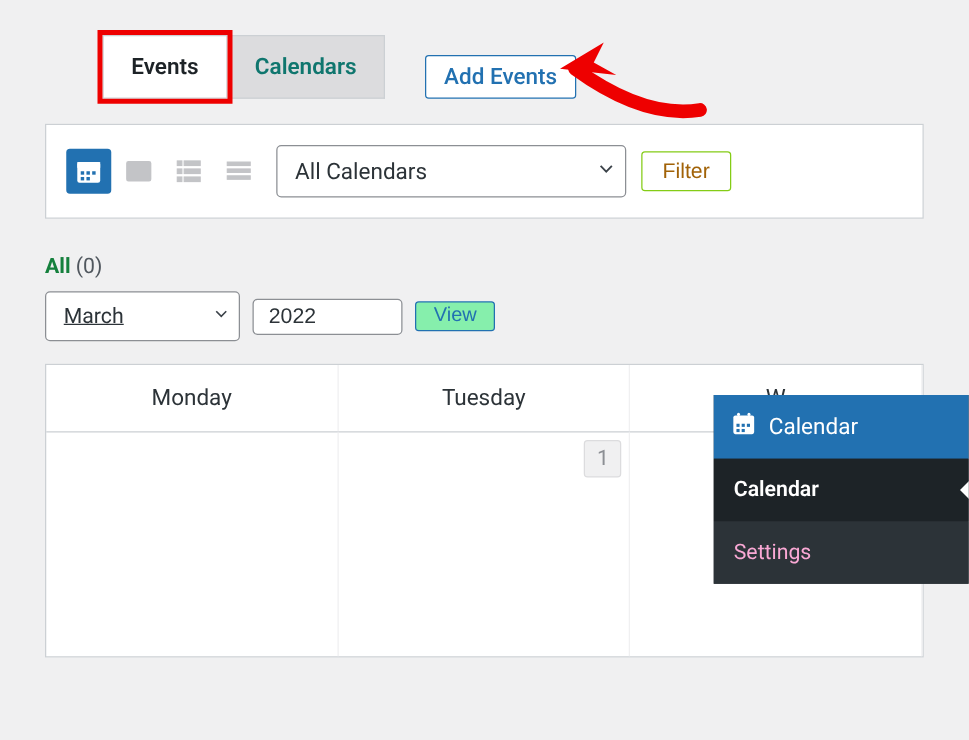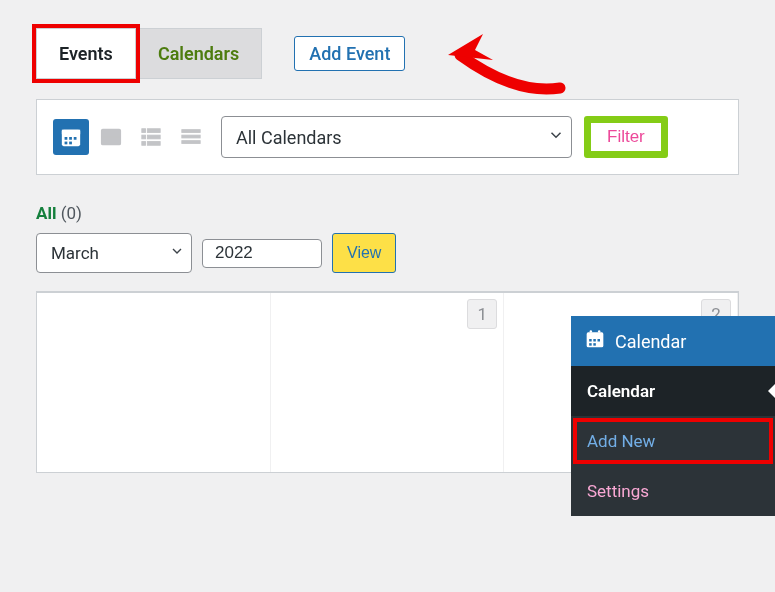--- a/index.html
+++ b/index.html
@@ -6,36 +6,37 @@
     body {
       font-family: -apple-system, BlinkMacSystemFont, "Segoe UI", Roboto, sans-serif;
       background: #f0f0f1;
       width: 775px;
       height: 592px;
       overflow: hidden;
       position: relative;
     }
     .tabs-row {
       display: flex;
-      align-items: center;
+      align-items: flex-end;
       gap: 0;
       padding: 28px 36px 0 36px;
+      margin-left: 46px;
     }
     .tab {
       padding: 14px 22px;
       font-size: 18px;
       font-weight: 600;
       color: #1d2327;
       background: #fff;
       border: 1px solid #ccd0d4;
       cursor: pointer;
     }
     .tab.inactive {
       background: #dcdcde;
-      color: #4d7c0f;
+      color: #0f766e;
       border-left: none;
     }
     .tab.highlight-red {
       position: relative;
       outline: 4px solid #ee0000;
     }
     .add-event-btn {
       margin-left: 32px;
       padding: 6px 14px;
       font-size: 18px;
@@ -81,59 +82,59 @@
       display: flex;
       align-items: center;
       justify-content: space-between;
       border: 1px solid #8c8f94;
       border-radius: 4px;
       background: #fff;
       padding: 0 6px 0 14px;
       height: 42px;
       cursor: pointer;
     }
-    .select.cal { width: 351px; font-size: 18px; color: #2c3338; }
+    .select.cal { width: 280px; font-size: 18px; color: #2c3338; }
     .filter-btn {
-      height: 42px;
+      height: 32px;
       padding: 0 16px;
       font-size: 17px;
-      color: #ec4899;
-      background: #fff;
-      border: 7px solid #84cc16;
+      color: #a16207;
+      background: #fff;
+      border: 1px solid #84cc16;
       border-radius: 3px;
       cursor: pointer;
     }
     .all-count {
       margin: 28px 36px 0 36px;
       font-size: 17px;
       color: #2271b1;
     }
     .all-count .num { color: #50575e; }
     .date-row {
       display: flex;
       align-items: center;
       gap: 10px;
       margin: 10px 36px 0 36px;
     }
-    .select.month { width: 156px; height: 40px; font-size: 17px; color: #2c3338; }
+    .select.month { width: 156px; height: 40px; font-size: 17px; color: #2c3338; text-decoration: underline; }
     .year-input {
       width: 120px;
       height: 29px;
       border: 1px solid #8c8f94;
       border-radius: 4px;
       font-size: 17px;
       padding: 0 12px;
       color: #2c3338;
     }
     .view-btn {
-      height: 40px;
+      height: 24px;
       padding: 0 14px;
       font-size: 16px;
       color: #2271b1;
-      background: #fde047;
+      background: #86efac;
       border: 1px solid #2271b1;
       border-radius: 3px;
       cursor: pointer;
     }
     .cal-table {
       margin: 18px 36px 0 36px;
       background: #fff;
       border: 1px solid #ccd0d4;
       width: calc(100% - 72px);
     }
@@ -217,21 +218,21 @@
       border-color: transparent #fff transparent transparent;
     }
     .chev { color: #555; }
   </style>
 </head>
 <body>
 
 <div class="tabs-row">
   <div class="tab highlight-red">Events</div>
   <div class="tab inactive">Calendars</div>
-  <div class="add-event-btn">Add Event</div>
+  <div class="add-event-btn">Add Events</div>
 </div>
 
 <div class="arrow-box">
   <svg width="130" height="90" viewBox="0 0 130 90">
     <path d="M 115 78 Q 70 85 15 45" stroke="#ee0000" stroke-width="11" fill="none" stroke-linecap="round"></path>
     <path d="M 3 45 L 38 24 L 30 40 L 48 50 Z" fill="#ee0000"></path>
   </svg>
 </div>
 
 <div class="panel">
@@ -294,20 +295,25 @@
       <svg width="16" height="16" viewBox="0 0 24 24">
           <path d="M6 9l6 6 6-6" stroke="#3c434a" stroke-width="2" fill="none"></path>
         </svg>
     </span>
   </div>
   <input class="year-input" value="2022" style="">
   <button class="view-btn">View</button>
 </div>
 
 <div class="cal-table">
+  <div class="cal-head">
+    <div class="cal-head-cell">Monday</div>
+    <div class="cal-head-cell">Tuesday</div>
+    <div class="cal-head-cell">W</div>
+  </div>
   <div class="cal-body">
     <div class="cal-cell"></div>
     <div class="cal-cell">
       <div class="day-num">1</div>
     </div>
     <div class="cal-cell">
       <div class="day-num">2</div>
     </div>
   </div>
 </div>
@@ -322,15 +328,14 @@
           <rect x="15" y="12" width="3" height="3" fill="#2271b1"></rect>
           <rect x="5" y="17" width="3" height="3" fill="#2271b1"></rect>
           <rect x="10" y="17" width="3" height="3" fill="#2271b1"></rect>
           <circle cx="7" cy="3" r="1.5" fill="#fff"></circle>
           <circle cx="17" cy="3" r="1.5" fill="#fff"></circle>
         </svg>
     </span>
     <span>Calendar</span>
   </div>
   <div class="sidebar-item current">Calendar</div>
-  <div class="sidebar-item addnew">Add New</div>
   <div class="sidebar-item">Settings</div>
 </div>
 
 </body></html>

